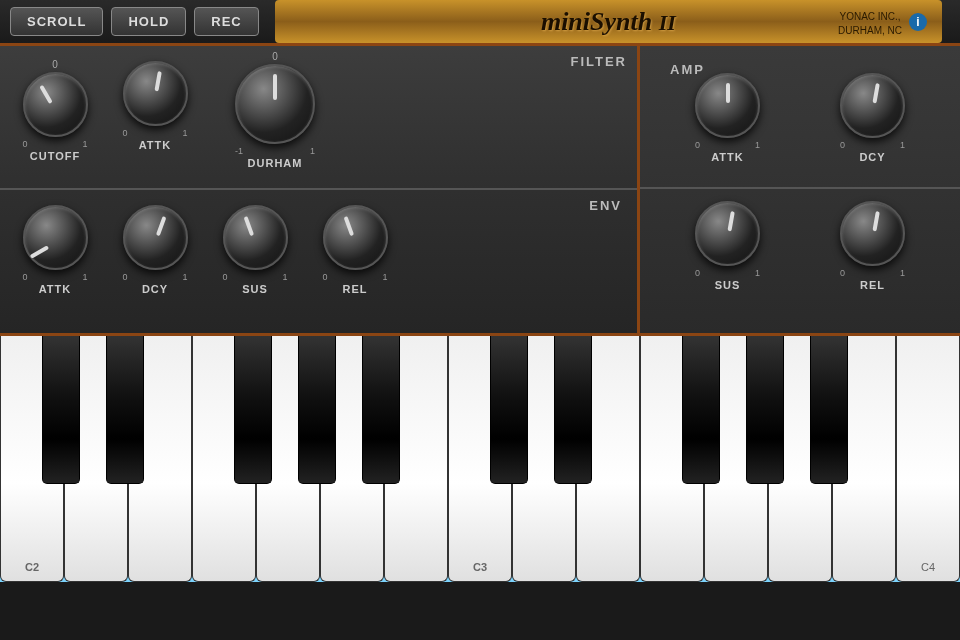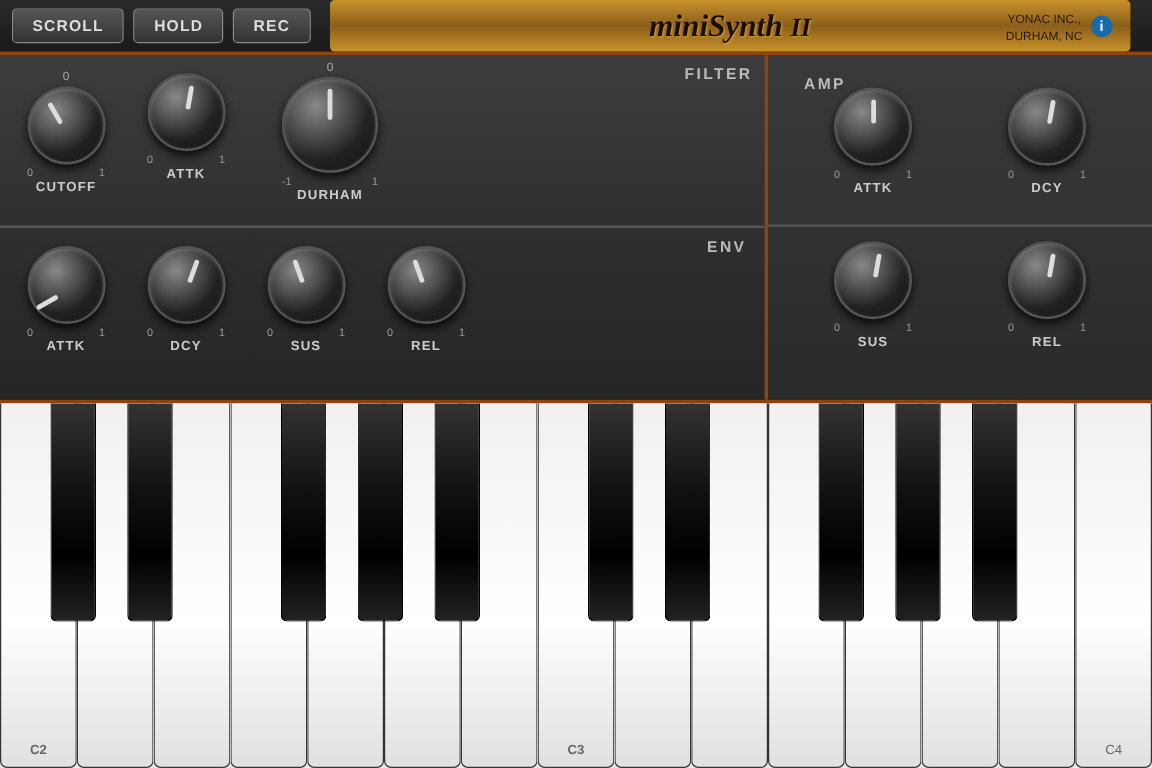--- a/index.html
+++ b/index.html
@@ -220,22 +220,22 @@
     .knob-label {
       font-size: 11px;
       color: #ccc;
       font-weight: bold;
       letter-spacing: 1px;
       margin-top: 1px;
     }
 
     
     #keyboard-section {
-      height: 304px;
-      background: #e5e5e5;
+      height: 246px;
+      background: #7dd3fc;
       position: relative;
       overflow: hidden;
     }
     #keyboard {
       display: flex;
       height: 100%;
       position: relative;
     }
     .white-key {
       flex: 1;

